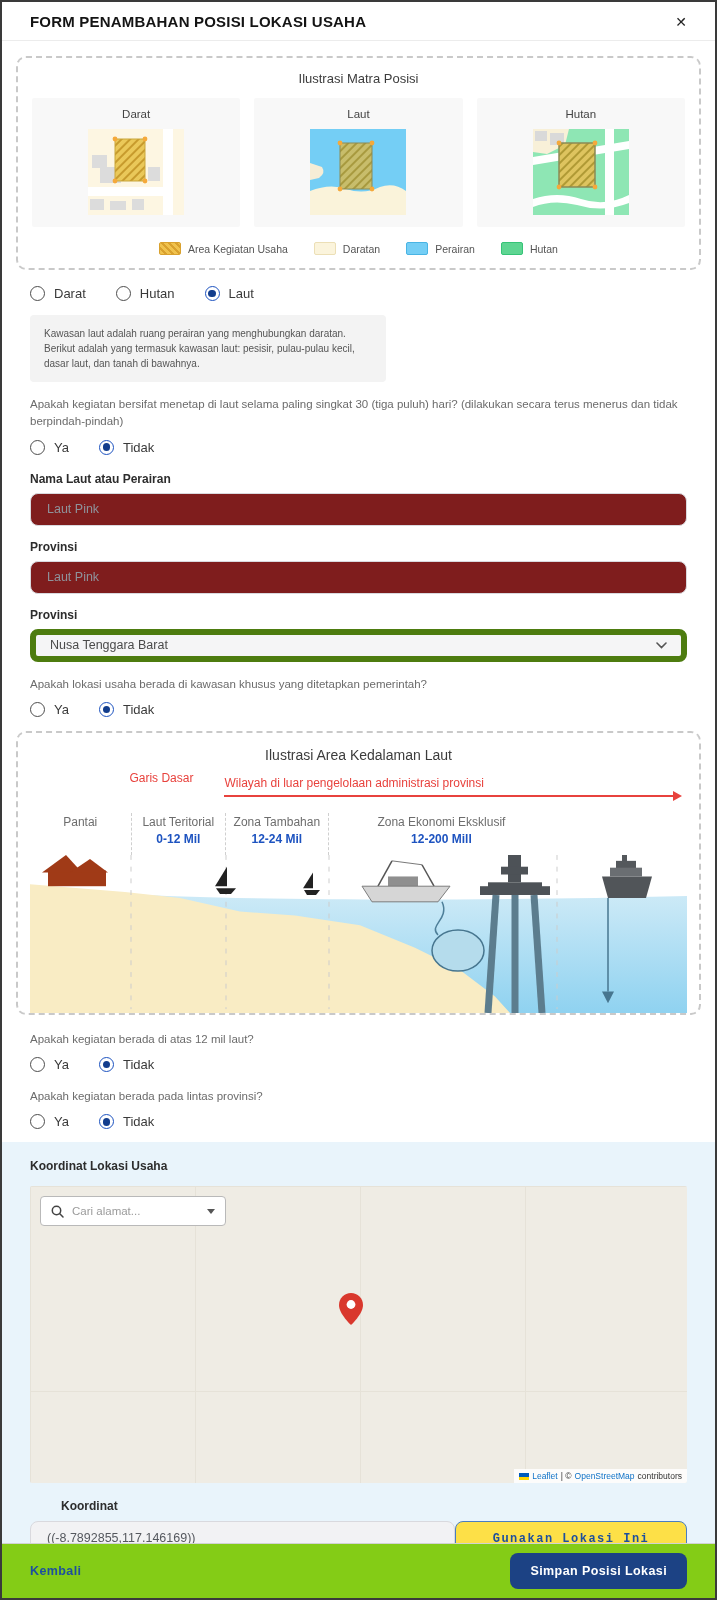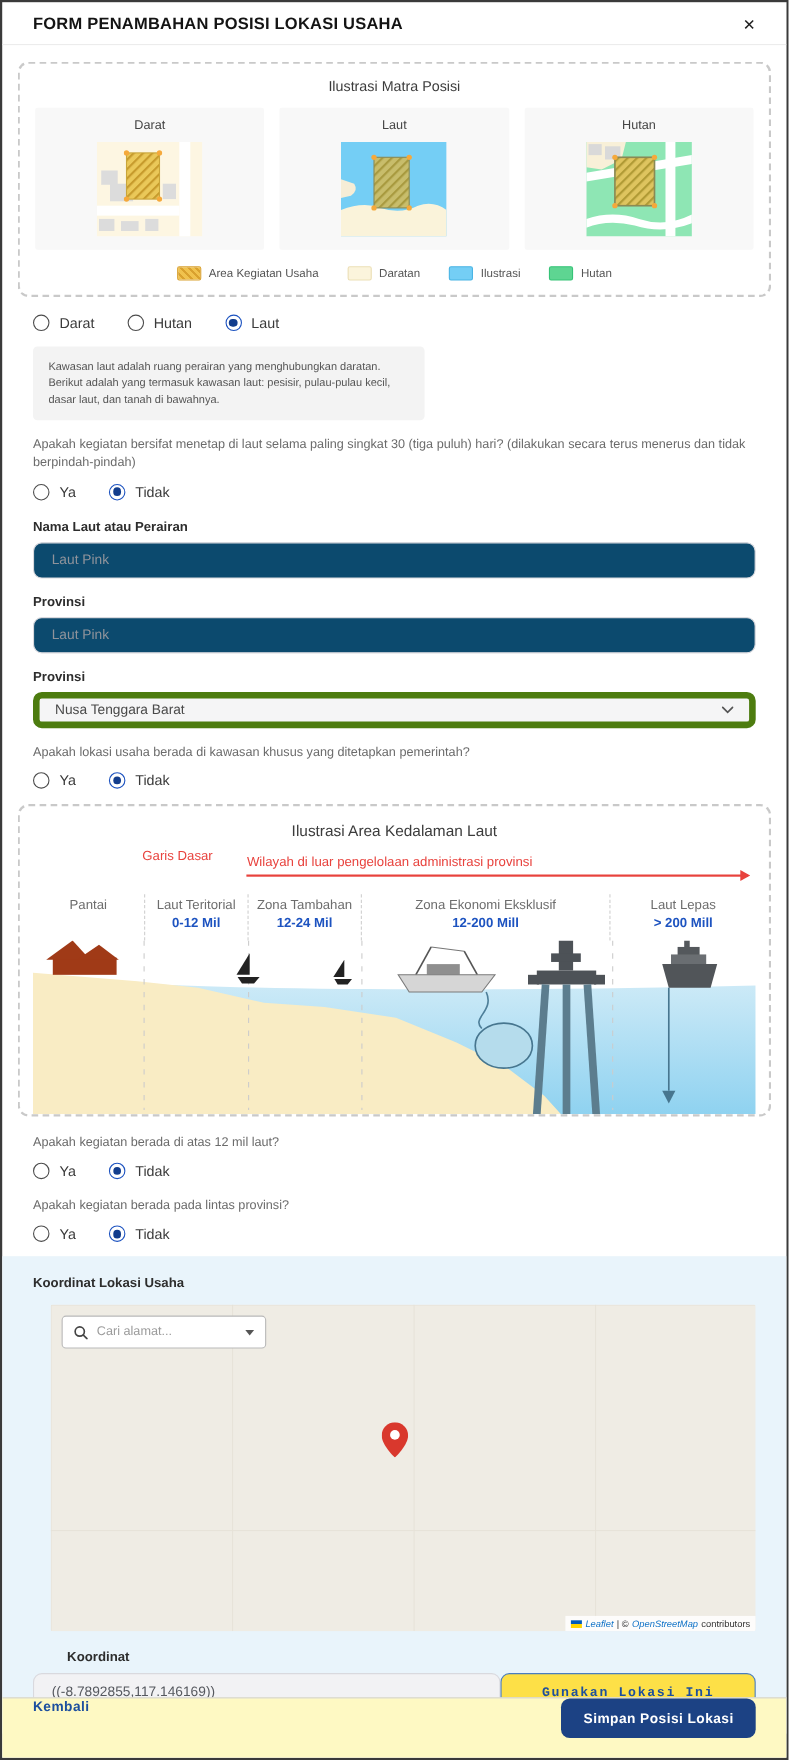--- a/index.html
+++ b/index.html
@@ -36,21 +36,21 @@
   .radios { display:flex; gap:30px; margin-top:9px; }
   .radio { display:inline-flex; align-items:center; gap:9px; cursor:pointer; }
   .rb { width:15px; height:15px; border:1.6px solid #4d4d4d; border-radius:50%;
         display:inline-flex; align-items:center; justify-content:center; background:#fff; flex:none; }
   .rb.on { border-color:#1d53c0; }
   .rb.on::after { content:""; width:7.5px; height:7.5px; border-radius:50%; background:#123d8d; }
   .rl { font-size:13px; color:#3a3a3a; }
   .infobox { margin:14px 28px 0 28px; width:356px; background:#f3f3f3; border-radius:4px;
     padding:11px 14px; font-size:10px; line-height:1.5; color:#555; }
   .qtext { font-size:11.5px; color:#6b6b6b; line-height:1.5; }
-  .tinput { margin-top:7px; width:100%; height:33px; background:#0c4a6e; border:1px solid #d9d9de;
+  .tinput { margin-top:7px; width:100%; height:33px; background:#7f1d1d; border:1px solid #d9d9de;
     border-radius:8px; padding:0 16px; font-size:12.5px; color:#8f939b; font-family:"Liberation Sans",sans-serif; }
   .selectbox { margin-top:7px; width:100%; height:33px; background:#f5f5f6; border:6px solid #4d7c0f;
     border-radius:8px; padding:0 14px; font-size:12.5px; color:#4a4a4a;
     display:flex; align-items:center; justify-content:space-between; cursor:pointer; }
   
   .depthbox { margin:14px 14px 0 14px; border:2px dashed #c9c9c9; border-radius:10px;
     padding:14px 12px 0 12px; overflow:hidden; }
   .depthbox .btitle { font-size:14px; margin-bottom:6px; }
   .redrow { position:relative; height:44px; }
   .garis { position:absolute; left:10%; width:20%; text-align:center; top:2px; font-size:12px; color:#e8423d; }
@@ -65,40 +65,40 @@
   .zrange { font-size:12px; font-weight:bold; color:#1d53c0; margin-top:3px; }
   .z0{width:15.3%;} .z1{width:14.4%;} .z2{width:15.6%;} .z3{width:34.5%;} .z4{width:20.2%;}
   .sea { width:100%; height:158px; display:block; }
   
   .bluepanel { margin-top:13px; background:#e9f4fb; padding:17px 28px 20px 28px; }
   .bluepanel .sub { margin-top:8px; font-size:11.5px; color:#4a4a4a; }
   .map { position:relative; margin-top:13px; height:297px; background:#efece4; border-radius:2px;
     background-image:
       linear-gradient(90deg,#e6e2d8 1px,transparent 1px),
       linear-gradient(#e6e2d8 1px,transparent 1px);
-    background-size:165px 100%, 100% 205px; overflow:hidden;margin-left:16px; }
+    background-size:165px 100%, 100% 205px; overflow:hidden; }
   .searchctl { position:absolute; top:10px; left:10px; width:186px; height:30px; background:#fff;
     border:1px solid #b9b9b9; border-radius:4px; display:flex; align-items:center; padding:0 10px; gap:8px; }
   .searchctl .ph { flex:1; font-size:11.5px; color:#9b9b9b; }
   .caret { width:0; height:0; border-left:4px solid transparent; border-right:4px solid transparent;
     border-top:5px solid #555; }
   .pin { position:absolute; left:47%; top:36%; }
   .attr { position:absolute; right:0; bottom:0; background:rgba(255,255,255,.85);
     font-size:8.5px; color:#333; padding:2px 5px; display:flex; align-items:center; gap:3px; }
-  .attr .lnk { color:#0f72c7;font-style:italic; }
+  .attr .lnk { color:#0f72c7; }
   .flag { display:inline-block; width:10px; height:7px;
     background:linear-gradient(#005bbb 50%, #ffd500 50%); }
   .coordrow { display:flex; gap:0; margin-top:8px; }
   .coordrow .tinput { margin-top:0; flex:1; color:#55585e; background:#f2f2f4; }
   .uselocbtn { width:232px; height:35px; background:#fde047; border:1.5px solid #4a7dc0; border-radius:8px;
     color:#1d4f9e; font-size:12px; font-weight:bold; letter-spacing:1.5px; cursor:pointer;
     font-family:Liberation Mono, monospace; }
   
-  .foot { position:absolute; left:0; right:0; bottom:0; height:55px; background:#fef9c3;
-    border-top:1px solid #d2d2d2; display:flex; align-items:flex-start; justify-content:space-between;
+  .foot { position:absolute; left:0; right:0; bottom:0; height:55px; background:#84cc16;
+    border-top:1px solid #d2d2d2; display:flex; align-items:center; justify-content:space-between;
     padding:0 28px; }
   .back { font-size:12.5px; font-weight:bold; color:#1d4f9e; letter-spacing:.4px; cursor:pointer; }
   .savebtn { background:#1c4284; color:#fff; border:none; border-radius:8px; padding:11px 20px;
     font-size:12.5px; font-weight:bold; letter-spacing:.4px; cursor:pointer;
     font-family:"Liberation Sans",sans-serif; }
   .mt14{margin-top:14px;} .mt16{margin-top:16px;} .mt17{margin-top:17px;}
 </style>
 </head>
 <body>
 
@@ -194,21 +194,21 @@
       <div class="litem">
         <span class="sw sw-area"></span>
         <span class="ltext">Area Kegiatan Usaha</span>
       </div>
       <div class="litem">
         <span class="sw sw-daratan"></span>
         <span class="ltext">Daratan</span>
       </div>
       <div class="litem">
         <span class="sw sw-perairan"></span>
-        <span class="ltext">Ilustrasi</span>
+        <span class="ltext">Perairan</span>
       </div>
       <div class="litem">
         <span class="sw sw-hutan"></span>
         <span class="ltext">Hutan</span>
       </div>
     </div>
   </div>
 
   <div class="sec mt16">
     <div class="radios">
@@ -293,24 +293,20 @@
         <div class="zname">Laut Teritorial</div>
         <div class="zrange">0-12 Mil</div>
       </div>
       <div class="zone z2">
         <div class="zname">Zona Tambahan</div>
         <div class="zrange">12-24 Mil</div>
       </div>
       <div class="zone z3">
         <div class="zname">Zona Ekonomi Eksklusif</div>
         <div class="zrange">12-200 Mill</div>
-      </div>
-      <div class="zone z4">
-        <div class="zname">Laut Lepas</div>
-        <div class="zrange">&gt; 200 Mill</div>
       </div>
     </div>
     <svg class="sea" viewBox="0 0 657 162" preserveAspectRatio="none">
       <defs>
         <linearGradient id="wg" x1="0" y1="0" x2="0" y2="1">
           <stop offset="0" stop-color="#cdeaf7"></stop>
             <stop offset="1" stop-color="#8fd2f0"></stop>
         </linearGradient>
       </defs>
       <path d="M95,40 C200,46 420,48 657,42 L657,162 L95,162 Z" fill="url(#wg)"></path>

